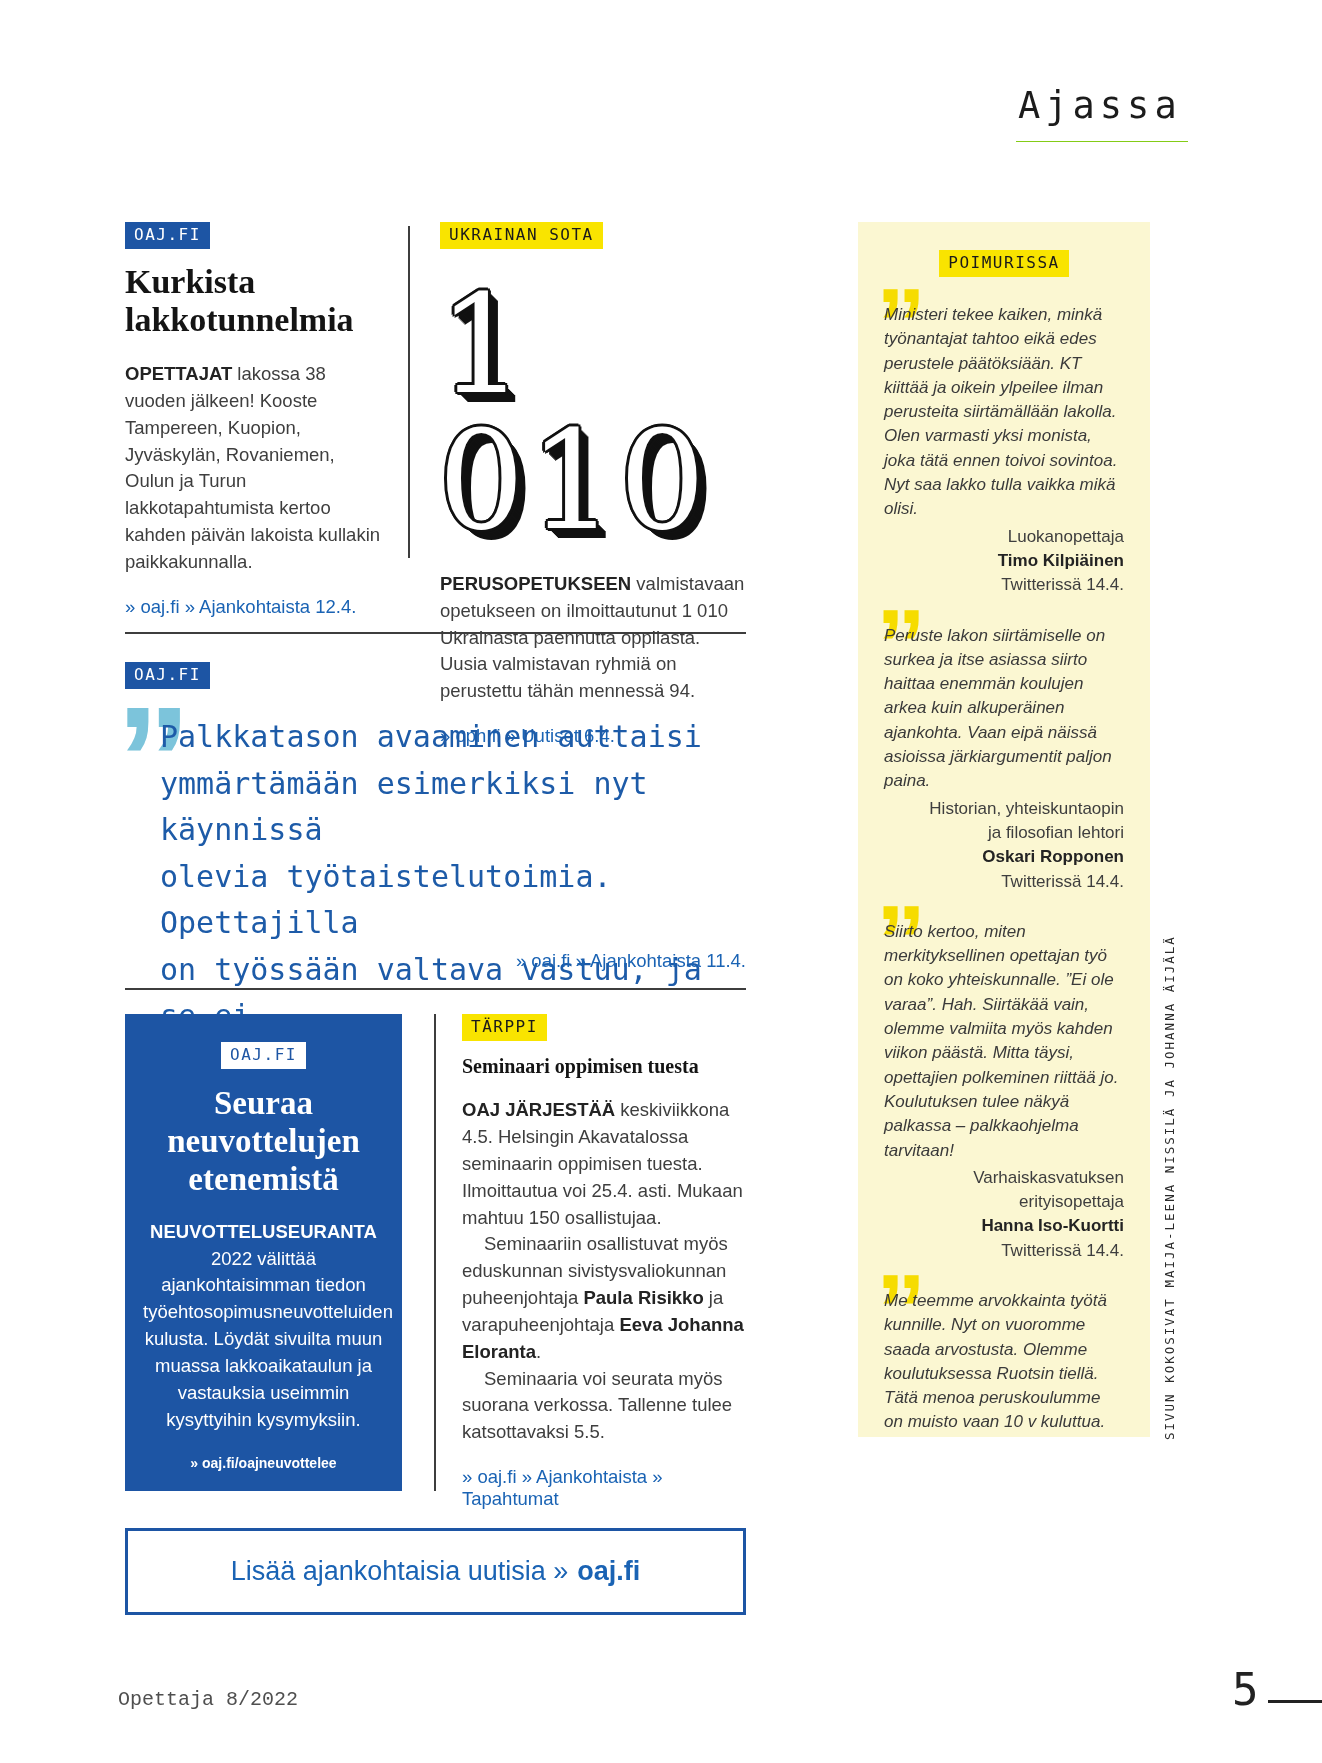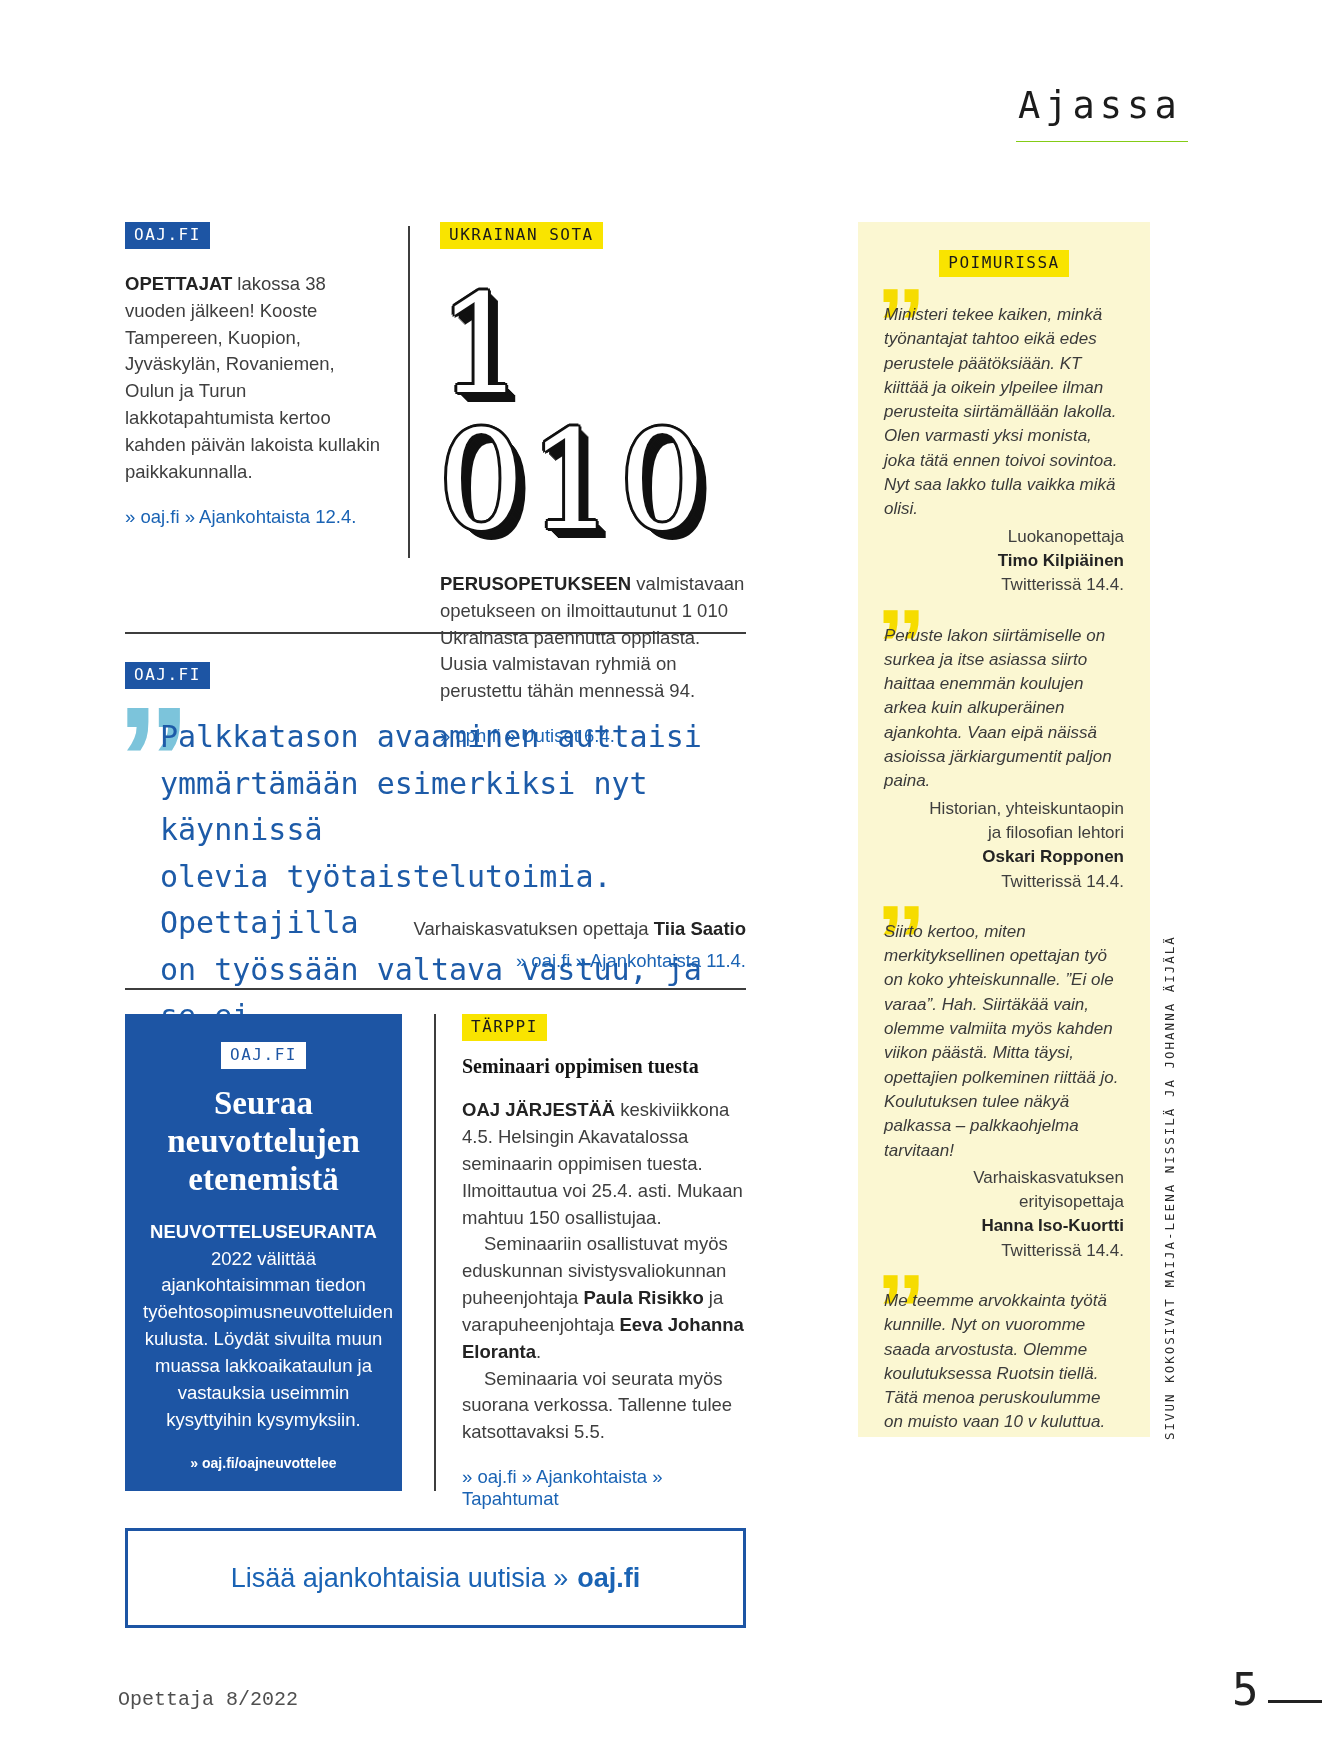--- a/index.html
+++ b/index.html
@@ -96,21 +96,21 @@
   .pq .mark {
     position:absolute; left:-8px; top:-30px; font-style:normal;
     font-weight:700; font-size:100px; line-height:1; color:#f6dc00;
   }
   .pq .qtext { position:relative; }
   .pq .attr { font-style:normal; text-align:right; margin-top:3px; color:#3e3e3e; }
   .pq .attr b { color:#232323; }
 
   
   .banner {
-    left:125px; top:1528px; width:621px; height:100px;
+    left:125px; top:1528px; width:621px; height:87px;
     border:3px solid #1d55a4; display:flex; align-items:center; justify-content:center;
     font-size:27px; color:#1a63b4; cursor:pointer;
   }
   .banner b { margin-left:9px; font-weight:700; }
 
   
   .credit {
     left:1162px; top:1440px; transform-origin:0 0; transform:rotate(-90deg);
     font-family:"DejaVu Sans Mono", monospace; font-size:12.5px;
     letter-spacing:2px; color:#2b2b2b; white-space:nowrap;
@@ -123,20 +123,21 @@
 </style>
 </head>
 <body>
 
 <div id="page">
 
   <div class="abs ajassa">Ajassa</div>
 
   <div class="abs colA">
     <span class="tag-blue">OAJ.FI</span>
+    <div class="headline">Kurkista lakkotunnelmia</div>
     <div class="body-text"><span class="lead">OPETTAJAT</span><span> lakossa 38 vuoden jälkeen! Kooste Tampereen, Kuopion, Jyväskylän, Rovaniemen, Oulun ja Turun lakkotapahtumista kertoo kahden päivän lakoista kullakin paikkakunnalla.</span></div>
     <div class="link"><b>» oaj.fi</b><span> » Ajankohtaista 12.4.</span></div>
   </div>
 
   <div class="abs vdiv" style="left:408px; top:226px; width:2px; height:332px;"></div>
 
   <div class="abs colB">
     <span class="tag-yellow">UKRAINAN SOTA</span>
     <div class="bignum">1 010</div>
     <div class="body-text"><span class="lead">PERUSOPETUKSEEN</span><span> valmistavaan opetukseen on ilmoittautunut 1 010 Ukrainasta paennutta oppilasta. Uusia valmistavan ryhmiä on perustettu tähän mennessä 94.</span></div>
@@ -145,21 +146,20 @@
 
   <div class="abs hdiv" style="left:125px; top:632px; width:621px; height:2px;"></div>
 
   <span class="abs tag-blue" style="left:125px; top:662px;">OAJ.FI</span>
   <div class="abs q-icon-blue">”</div>
   <div class="abs blue-quote">Palkkatason avaaminen auttaisi
 ymmärtämään esimerkiksi nyt käynnissä
 olevia työtaistelutoimia. Opettajilla
 on työssään valtava vastuu, ja se ei
 palkassa näy.</div>
-  <div class="abs row2-attr"><span>Varhaiskasvatuksen opettaja </span><b>Tiia Saatio</b></div>
   <div class="abs link row2-link"><b>» oaj.fi</b><span> » Ajankohtaista 11.4.</span></div>
 
   <div class="abs hdiv" style="left:125px; top:988px; width:621px; height:2px;"></div>
 
   <div class="abs bluebox">
     <span class="tag-inv">OAJ.FI</span>
     <div class="headline">Seuraa neuvottelujen etenemistä</div>
     <div class="body-text"><span class="lead">NEUVOTTELUSEURANTA</span><span> 2022 välittää ajankohtaisimman tiedon työehtosopimusneuvotteluiden kulusta. Löydät sivuilta muun muassa lakkoaikataulun ja vastauksia useimmin kysyttyihin kysymyksiin.</span></div>
     <div class="link">» oaj.fi/oajneuvottelee</div>
   </div>

